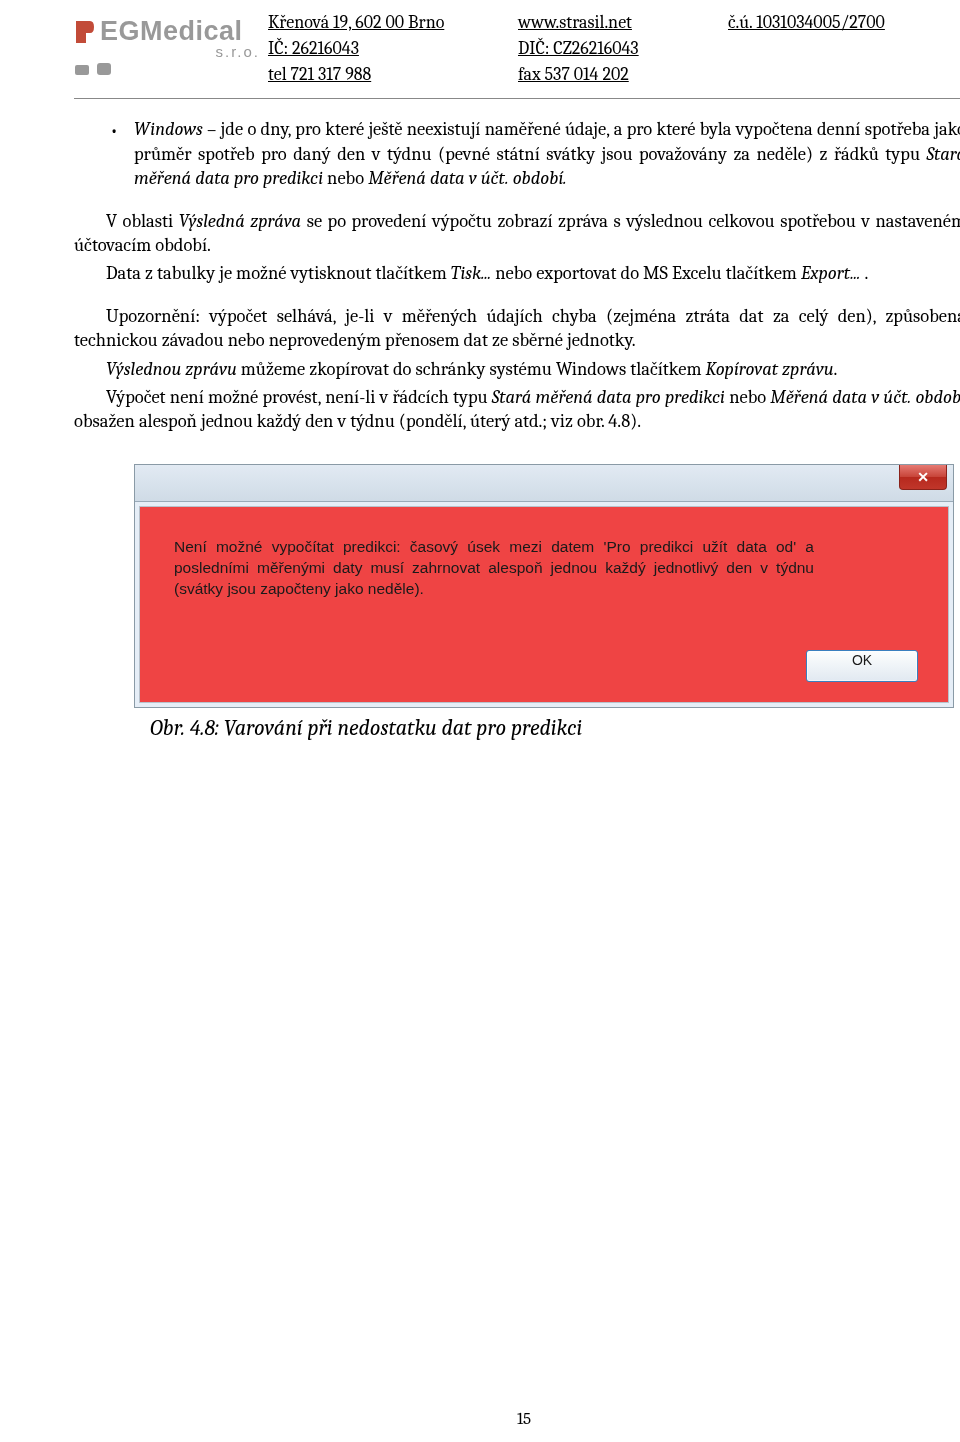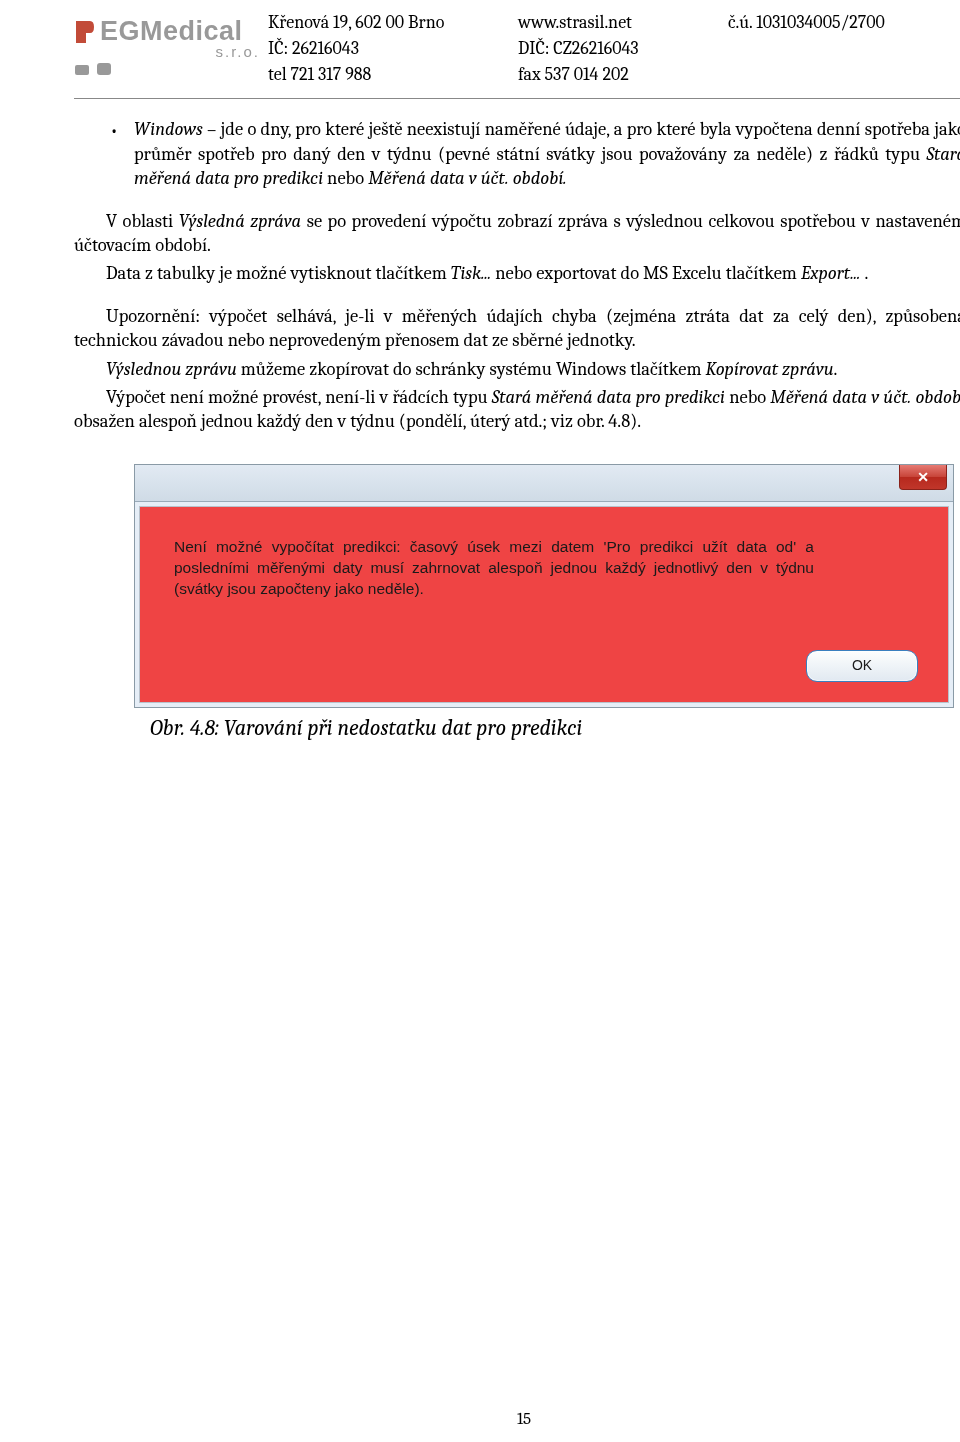--- a/index.html
+++ b/index.html
@@ -55,20 +55,21 @@
     gap: 4px;
   }
   .info-cols {
     flex: 1;
     display: flex;
     font-size: 18px;
     line-height: 1.45;
   }
   .info-col {
     flex: 1;
+    text-decoration: underline;
   }
   .info-col.c1 { flex: 0 0 250px; }
   .info-col.c2 { flex: 0 0 210px; }
   .info-col.c3 { flex: 1; }
   .hr {
     border: none;
     border-top: 1px solid #888;
     margin: 10px 0 18px 0;
   }
   
@@ -149,26 +150,25 @@
   .dialog-buttons {
     display: flex;
     justify-content: flex-end;
     padding-bottom: 4px;
   }
   .ok-button {
     width: 110px;
     height: 30px;
     background: linear-gradient(to bottom, #fdfefe, #e1e9f1);
     border: 1px solid #3a7fbf;
-    border-radius: 11px;
+    border-radius: 3px;
     box-shadow: inset 0 0 0 1px rgba(255,255,255,0.6);
     font-family: "Segoe UI", Arial, sans-serif;
     font-size: 14px;
     display: flex;
-    align-items: center;
     justify-content: center;
     cursor: default;
   }
   .caption {
     font-style: italic;
     font-size: 22px;
     margin: 6px 0 0 16px;
   }
   
   .footer {

